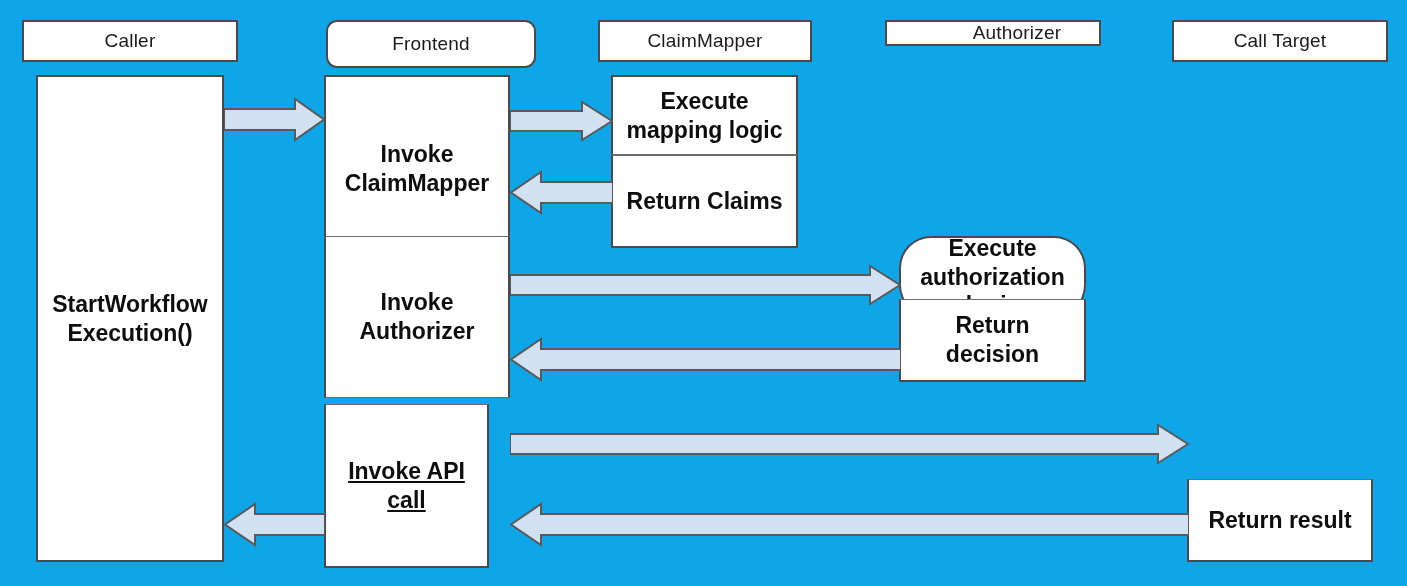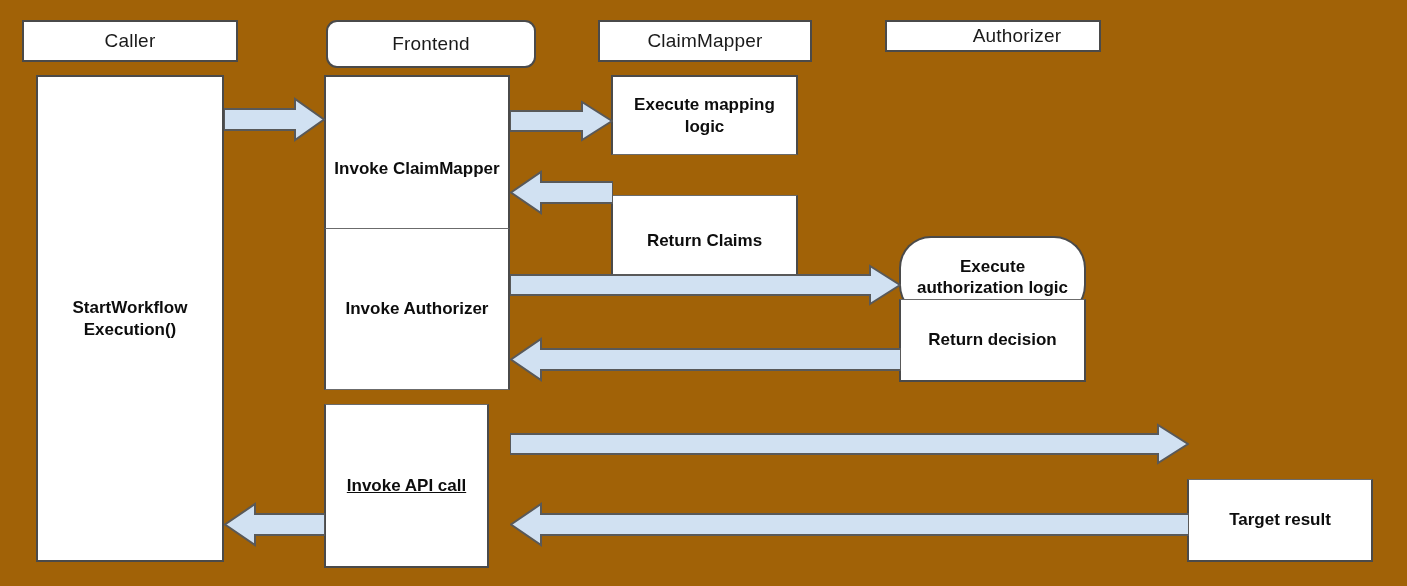--- a/index.html
+++ b/index.html
@@ -4,21 +4,21 @@
 <style>
   html, body {
     margin: 0;
     padding: 0;
     background: #000000;
   }
   #canvas {
     position: relative;
     width: 1407px;
     height: 586px;
-    background: #a16207;
+    background: #0ea5e9;
     font-family: "Liberation Sans", sans-serif;
     overflow: hidden;
   }
   .lane-header {
     position: absolute;
     background: #ffffff;
     border: 2px solid #4a4a4a;
     box-sizing: border-box;
     display: flex;
     align-items: center;
@@ -31,21 +31,21 @@
   .act-box {
     position: absolute;
     background: #ffffff;
     border: 2px solid #4a4a4a;
     box-sizing: border-box;
     display: flex;
     align-items: center;
     justify-content: center;
     text-align: center;
     color: #0d0d0d;
-    font-size: 17px;
+    font-size: 23px;
     font-weight: bold;
     line-height: 1.25;
     padding: 2px 6px;
   }
   .act-box.thin-top {
     border-top-width: 1px;
     border-top-color: #6b6b6b;
   }
   .act-box.thin-bottom {
     border-bottom-width: 1px;
@@ -61,35 +61,36 @@
   }
 </style>
 </head>
 <body>
 
 <div id="canvas">
 
   <div class="lane-header" style="left:22px; top:20px; width:216px; height:42px;">Caller</div>
   <div class="lane-header" style="left:326px; top:20px; width:210px; height:48px;border-radius:11px;">Frontend</div>
   <div class="lane-header" style="left:598px; top:20px; width:214px; height:42px;">ClaimMapper</div>
-  <div class="lane-header" style="left:885px; top:20px; width:216px; height:32px;padding-left:48px;">Authorizer</div>
+  <div class="lane-header" style="left:885px; top:20px; width:216px; height:26px;padding-left:48px;">Authorizer</div>
+  <div class="lane-header" style="left:1172px; top:20px; width:216px; height:42px;">Call Target</div>
 
   <div class="act-box" style="left:36px; top:75px; width:188px; height:487px;text-align:center;">StartWorkflow Execution()</div>
 
   <div class="act-box thin-bottom" style="left:324px; top:75px; width:186px; height:186px;">Invoke ClaimMapper</div>
-  <div class="act-box thin-top thin-bottom" style="left:324px; top:228px; width:186px; height:162px;">Invoke Authorizer</div>
+  <div class="act-box thin-top thin-bottom" style="left:324px; top:236px; width:186px; height:162px;">Invoke Authorizer</div>
   <div class="act-box thin-top" style="left:324px; top:404px; width:165px; height:164px;text-decoration:underline;">Invoke API call</div>
 
   <div class="act-box thin-bottom" style="left:611px; top:75px; width:187px; height:80px;">Execute mapping logic</div>
-  <div class="act-box thin-top" style="left:611px; top:155px; width:187px; height:93px;margin-top:40px;">Return Claims</div>
+  <div class="act-box thin-top" style="left:611px; top:155px; width:187px; height:93px;">Return Claims</div>
 
   <div class="act-box thin-bottom" style="left:899px; top:236px; width:187px; height:81px;border-radius:32px;">Execute authorization logic</div>
   <div class="act-box thin-top" style="left:899px; top:299px; width:187px; height:83px;">Return decision</div>
 
-  <div class="act-box thin-top" style="left:1187px; top:479px; width:186px; height:83px;">Target result</div>
+  <div class="act-box thin-top" style="left:1187px; top:479px; width:186px; height:83px;">Return result</div>
 
   <div class="arrow" style="left:224px; top:97px; width:101px; height:45px;">
     <svg viewBox="0 0 101 45" preserveAspectRatio="none">
       <polygon points="0,12 71,12 71,2 100,22.5 71,43 71,33 0,33" fill="#d1e1f2" stroke="#595959" stroke-width="2" stroke-linejoin="miter"></polygon>
     </svg>
   </div>
 
   <div class="arrow" style="left:510px; top:100px; width:103px; height:42px;">
     <svg viewBox="0 0 103 42" preserveAspectRatio="none">
       <polygon points="0,11 72,11 72,2 102,21 72,40 72,31 0,31" fill="#d1e1f2" stroke="#595959" stroke-width="2" stroke-linejoin="miter"></polygon>

